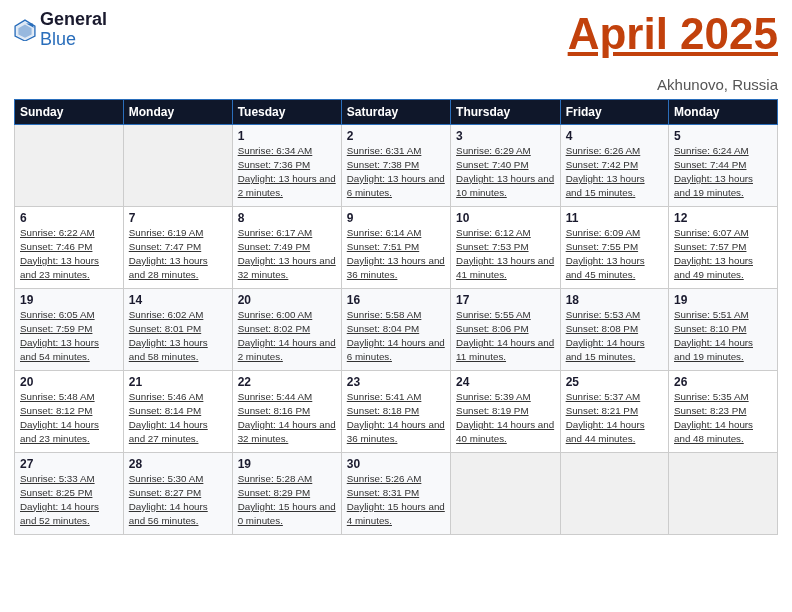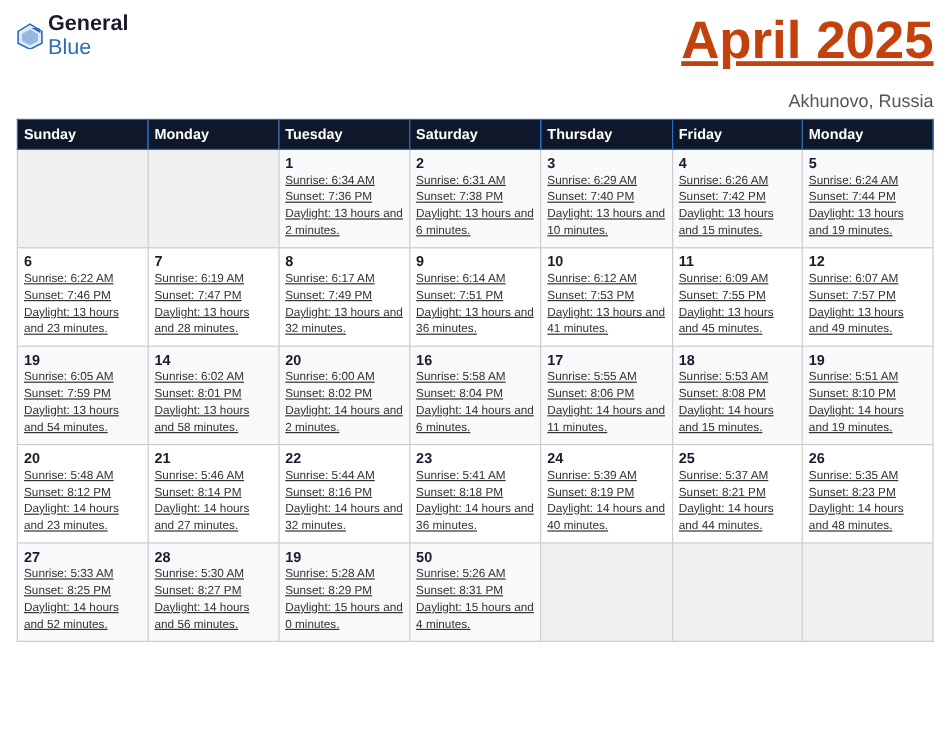--- a/index.html
+++ b/index.html
@@ -268,21 +268,21 @@
           </td>
           <td>
             <span class="day-num">28</span>
             <div class="day-info">Sunrise: 5:30 AM<br>Sunset: 8:27 PM<br>Daylight: 14 hours and 56 minutes.</div>
           </td>
           <td>
             <span class="day-num">19</span>
             <div class="day-info">Sunrise: 5:28 AM<br>Sunset: 8:29 PM<br>Daylight: 15 hours and 0 minutes.</div>
           </td>
           <td>
-            <span class="day-num">50</span>
+            <span class="day-num">30</span>
             <div class="day-info">Sunrise: 5:26 AM<br>Sunset: 8:31 PM<br>Daylight: 15 hours and 4 minutes.</div>
           </td>
           <td class="empty-cell"></td>
           <td class="empty-cell"></td>
           <td class="empty-cell"></td>
         </tr>
       </tbody>
   </table>
 </div>
 

